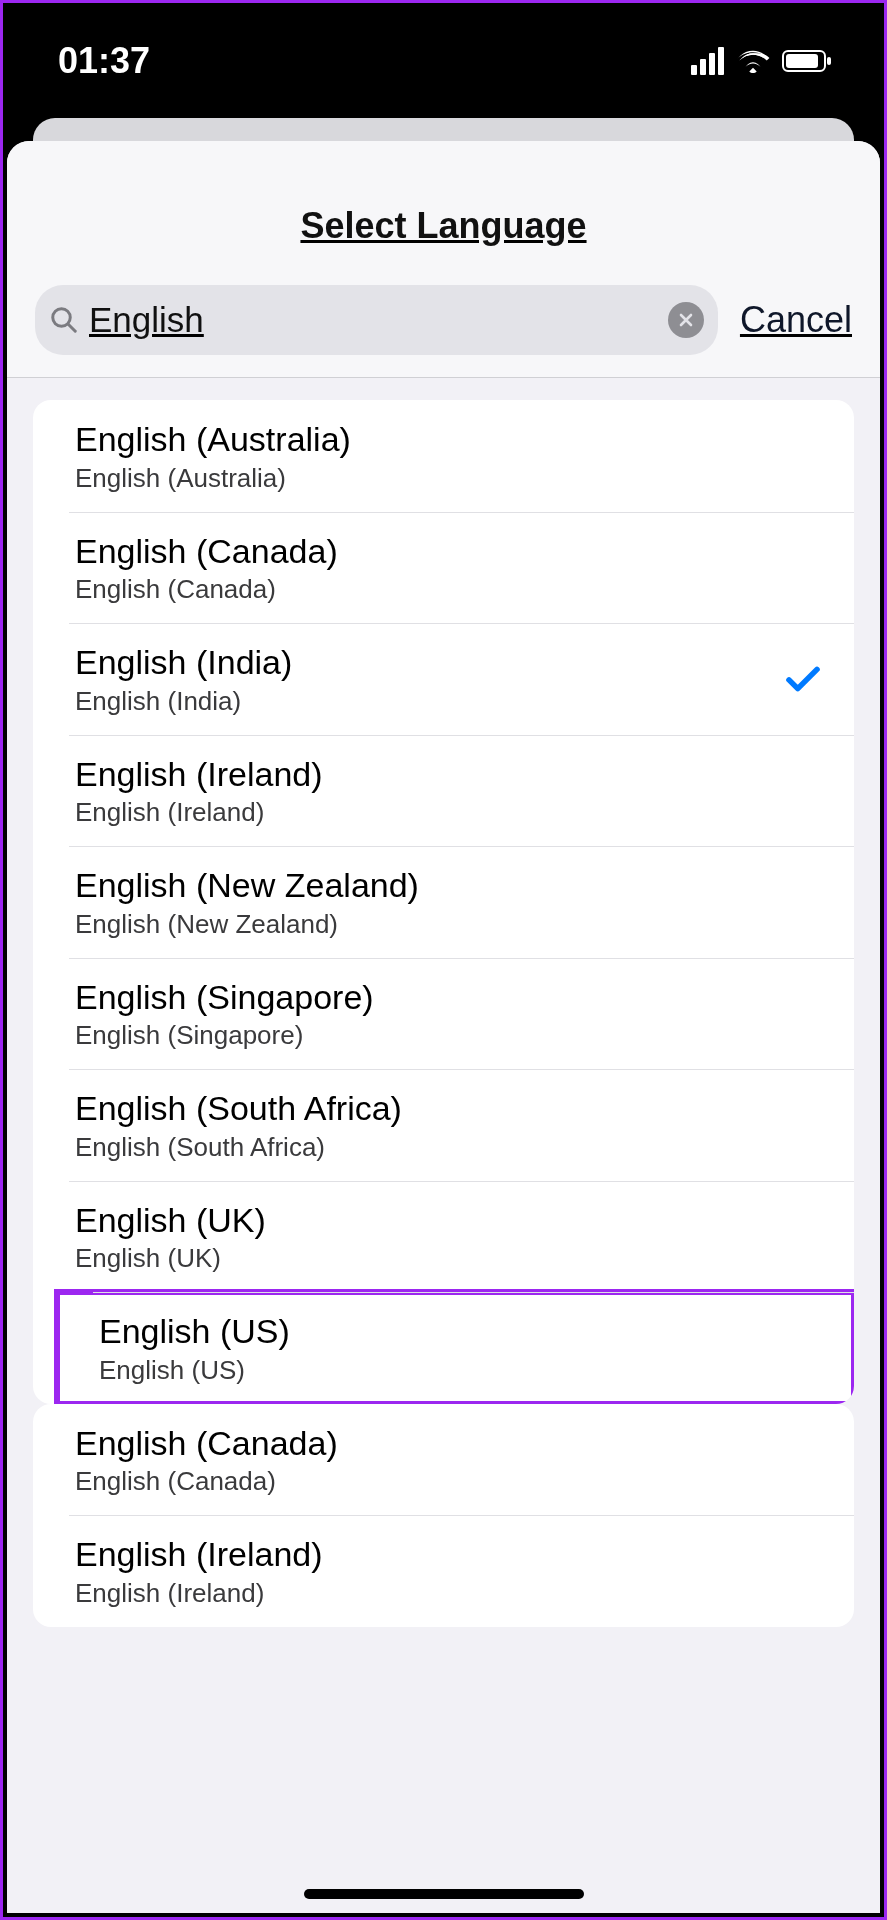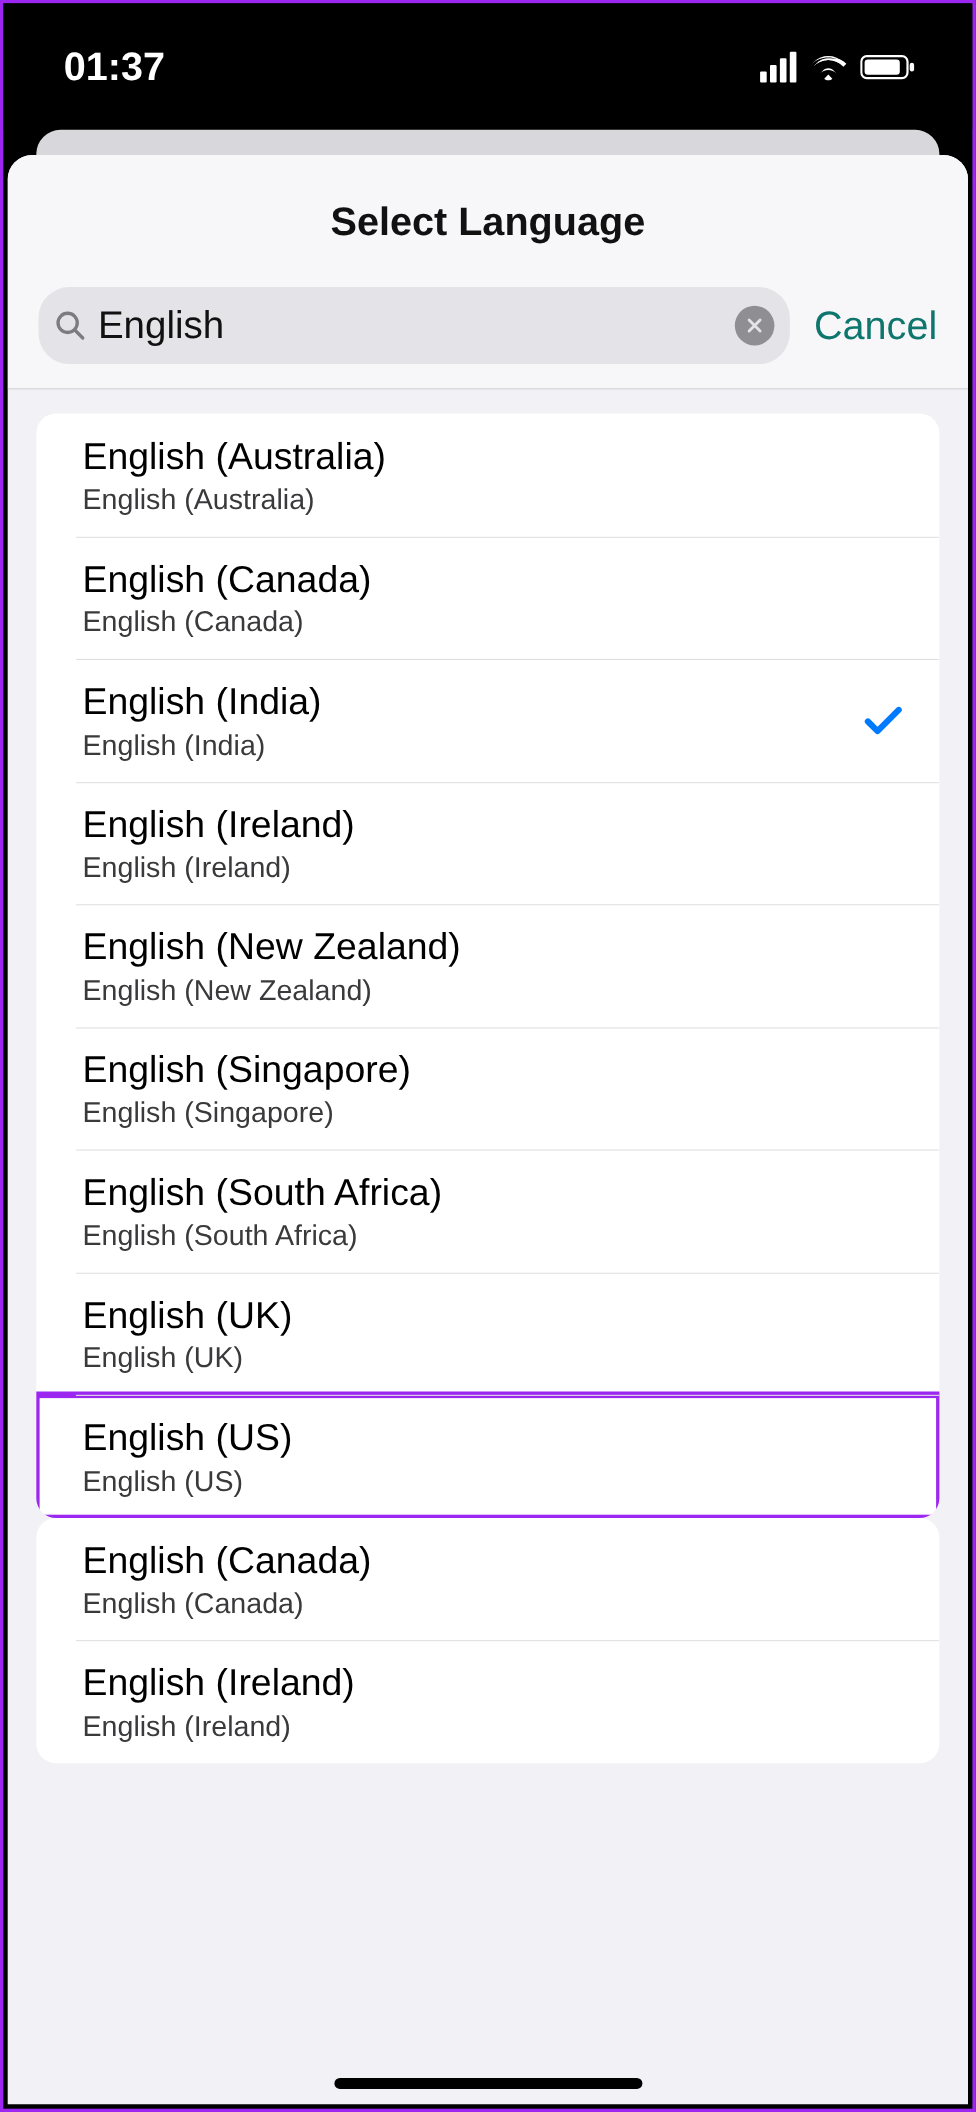--- a/index.html
+++ b/index.html
@@ -47,21 +47,22 @@
     position: absolute;
     top: 138px; left: 4px; right: 4px; bottom: 4px;
     background: #f2f1f6;
     border-radius: 22px 22px 0 0;
     overflow: hidden;
   }
 
   .sheet-header {
     background: #f7f7f9;
     border-bottom: 1px solid #d0d0d4;
-    padding-top: 40px;
+    padding-top: 64px;
+    text-decoration: underline;
   }
   .sheet-title {
     text-align: center;
     font-size: 36px;
     font-weight: 700;
     color: #111;
     margin-bottom: 38px;
   }
   .search-row {
     display: flex;
@@ -90,21 +91,21 @@
   .clear-btn {
     width: 36px; height: 36px;
     background: #8e8e93;
     border-radius: 50%;
     display: flex; align-items: center; justify-content: center;
     color: #e3e3e8;
   }
   .clear-btn svg { display:block; }
   .cancel-link {
     font-size: 36px;
-    color: #0f766e;
+    color: #0f172a;
   }
 
   .content { padding: 22px 26px 0 26px; }
 
   .list-card {
     background: #fff;
     border-radius: 18px;
     overflow: hidden;
   }
 
@@ -124,20 +125,21 @@
   .row-text { flex: 1; }
   .row-title { font-size: 34px; color: #000; line-height: 1.25; }
   .row-sub { font-size: 26px; color: #3a3a3c; margin-top: 2px; }
   .checkmark { color: #007aff; margin-right: 6px; }
   .checkmark svg { display:block; }
 
   .row.highlight {
     outline: 6px solid #9c27f0;
     outline-offset: -3px;
     z-index: 2;
+    margin-left: 24px;
   }
 
   .section-label {
     font-size: 26px;
     color: #8a8a8e;
     letter-spacing: 0.5px;
     padding: 48px 0 12px 40px;
   }
 
   

